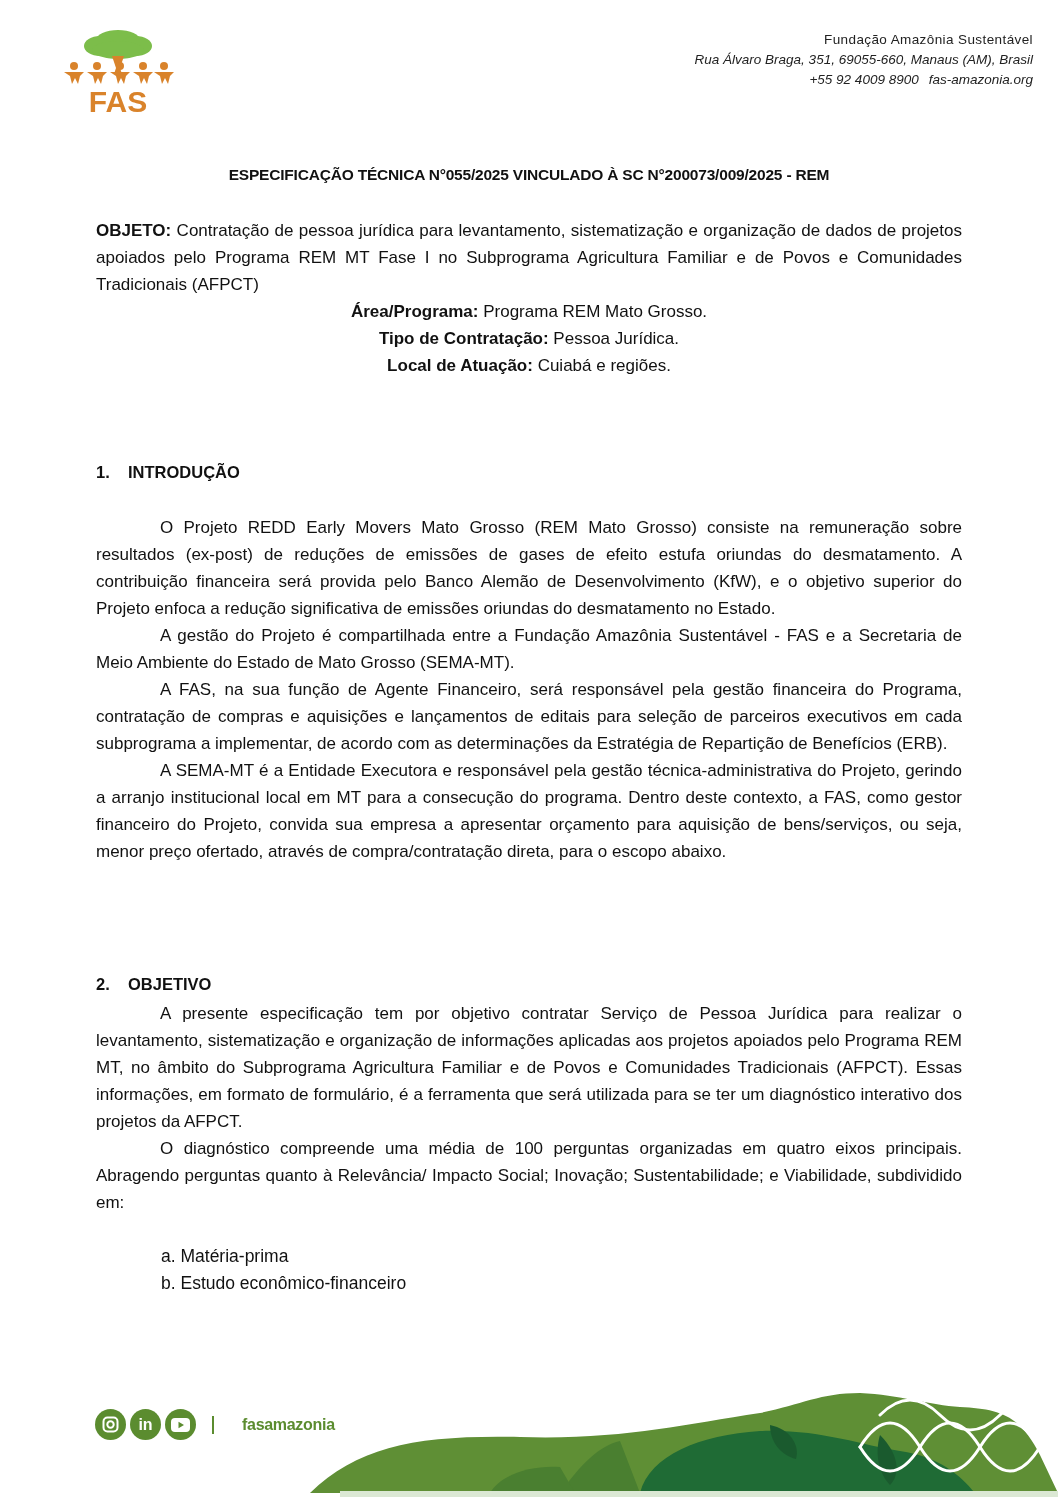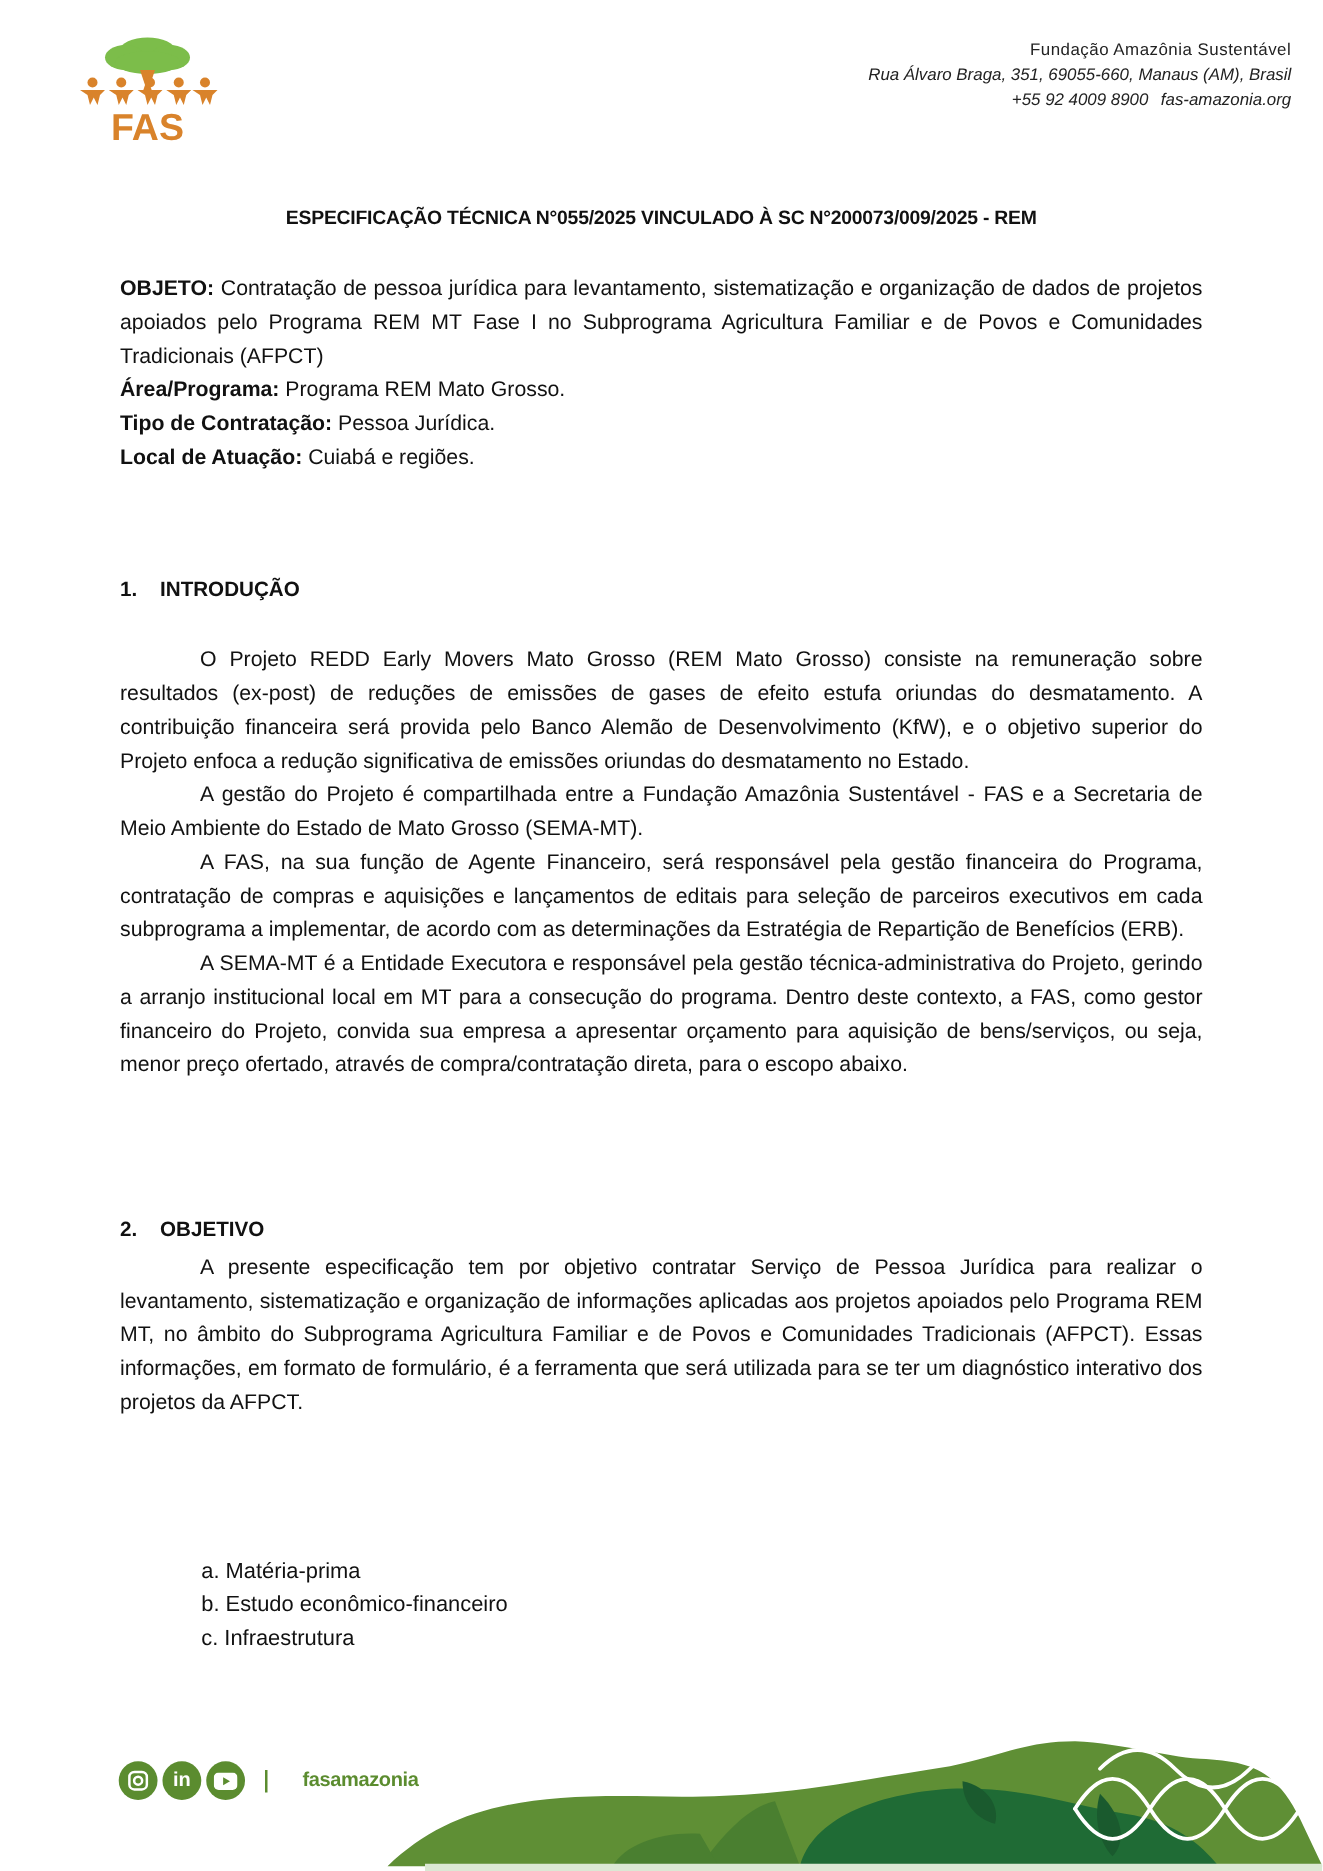--- a/index.html
+++ b/index.html
@@ -12,21 +12,21 @@
     .org-block { position: absolute; right: 25px; top: 30px; text-align: right; font-size: 13.5px; line-height: 20px; color: #222; }
     .org-block .org-name { font-style: normal; letter-spacing: 0.4px; }
     .org-block .org-address, .org-block .org-contact { font-style: italic; }
     .org-contact span + span { margin-left: 10px; }
 
     .title { position: absolute; left: 0; right: 0; top: 166px; text-align: center; font-weight: bold; font-size: 15.5px; letter-spacing: -0.2px; }
 
     .content { position: absolute; left: 96px; width: 866px; font-size: 17px; line-height: 27px; }
     .objeto { top: 217px; text-align: justify; }
     .meta { top: 298px; }
-    .meta .row { height: 27px; white-space: nowrap; }
+    .meta .row { height: 27px; white-space: nowrap; text-align: center; }
     .meta b, .objeto b { font-weight: bold; }
 
     .section-head { position: absolute; left: 96px; font-weight: bold; font-size: 16.5px; }
     .section-head .num { display: inline-block; width: 32px; }
 
     .para { text-align: justify; text-indent: 64px; }
     .intro { top: 514px; }
     .obj { top: 1000px; }
 
     .list { position: absolute; left: 161px; top: 1243px; font-size: 17.5px; line-height: 27px; }
@@ -96,26 +96,26 @@
   <p class="para">A gestão do Projeto é compartilhada entre a Fundação Amazônia Sustentável - FAS e a Secretaria de Meio Ambiente do Estado de Mato Grosso (SEMA-MT).</p>
   <p class="para">A FAS, na sua função de Agente Financeiro, será responsável pela gestão financeira do Programa, contratação de compras e aquisições e lançamentos de editais para seleção de parceiros executivos em cada subprograma a implementar, de acordo com as determinações da Estratégia de Repartição de Benefícios (ERB).</p>
   <p class="para">A SEMA-MT é a Entidade Executora e responsável pela gestão técnica-administrativa do Projeto, gerindo a arranjo institucional local em MT para a consecução do programa. Dentro deste contexto, a FAS, como gestor financeiro do Projeto, convida sua empresa a apresentar orçamento para aquisição de bens/serviços, ou seja, menor preço ofertado, através de compra/contratação direta, para o escopo abaixo.</p>
 </div>
 
 <div class="section-head" style="top:975px;">
   <span class="num">2.</span><span>OBJETIVO</span>
 </div>
 <div class="content obj">
   <p class="para">A presente especificação tem por objetivo contratar Serviço de Pessoa Jurídica para realizar o levantamento, sistematização e organização de informações aplicadas aos projetos apoiados pelo Programa REM MT, no âmbito do Subprograma Agricultura Familiar e de Povos e Comunidades Tradicionais (AFPCT). Essas informações, em formato de formulário, é a ferramenta que será utilizada para se ter um diagnóstico interativo dos projetos da AFPCT.</p>
+  <p class="para">O diagnóstico compreende uma média de 100 perguntas organizadas em quatro eixos principais. Abragendo perguntas quanto à Relevância/ Impacto Social; Inovação; Sustentabilidade; e Viabilidade, subdividido em:</p>
 </div>
 
 <div class="list">
   <div>a. Matéria-prima</div>
   <div>b. Estudo econômico-financeiro</div>
-  <div>c. Infraestrutura</div>
 </div>
 
 <div class="footer-art">
   <svg viewBox="0 0 1058 112" preserveAspectRatio="none">
     <path d="M310 108 C360 60, 420 50, 520 52 C620 55, 680 40, 760 28 C800 20, 820 8, 860 8 C900 10, 930 20, 960 22 C1000 24, 1020 30, 1040 70 L1058 108 Z" fill="#5f8f35"></path>
     <path d="M560 108 C580 80, 600 60, 620 56 L640 108 Z" fill="#4a7f30"></path>
     <path d="M490 108 C500 90, 530 80, 560 82 L575 108 Z" fill="#4a7f30"></path>
     <path d="M640 108 C650 70, 700 50, 760 46 C820 44, 860 60, 900 66 C940 72, 960 90, 975 108 Z" fill="#1f6b35"></path>
     <path d="M770 40 C790 44, 800 60, 796 74 C780 70, 770 56, 770 40 Z" fill="#1a5a2e"></path>
     <path d="M880 50 C900 70, 900 90, 890 100 C880 90, 874 70, 880 50 Z" fill="#1a5a2e"></path>

